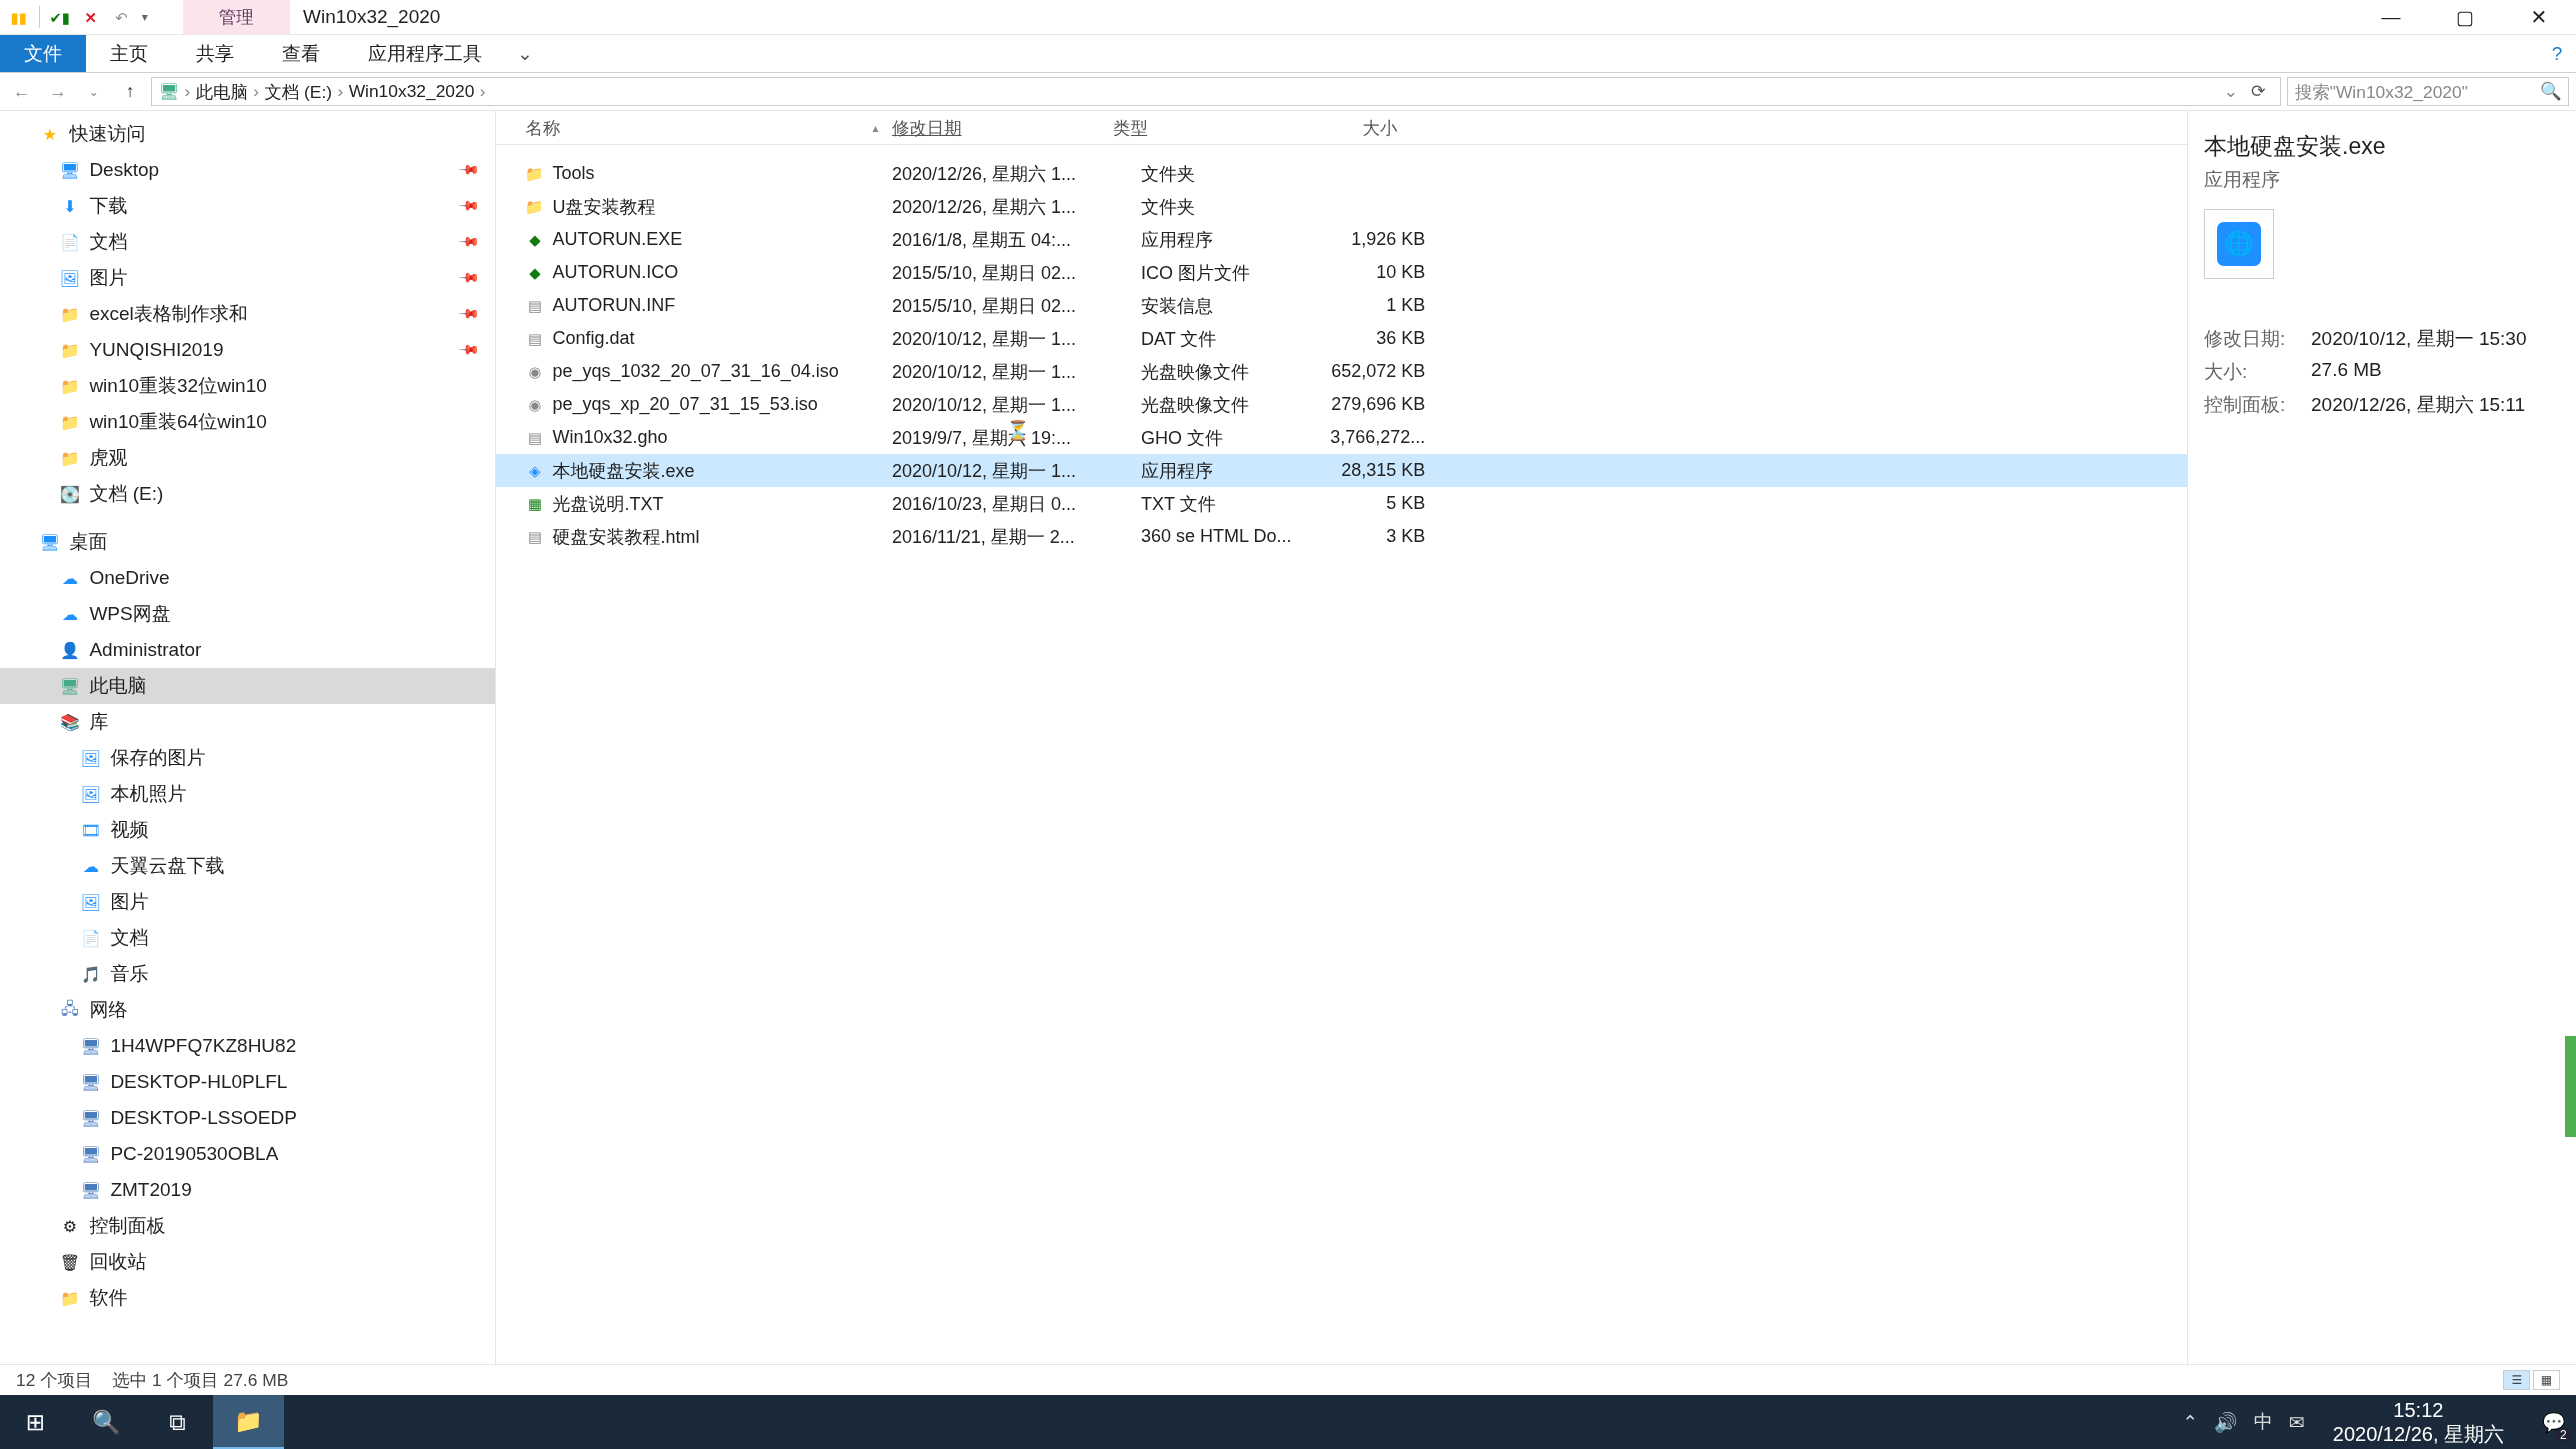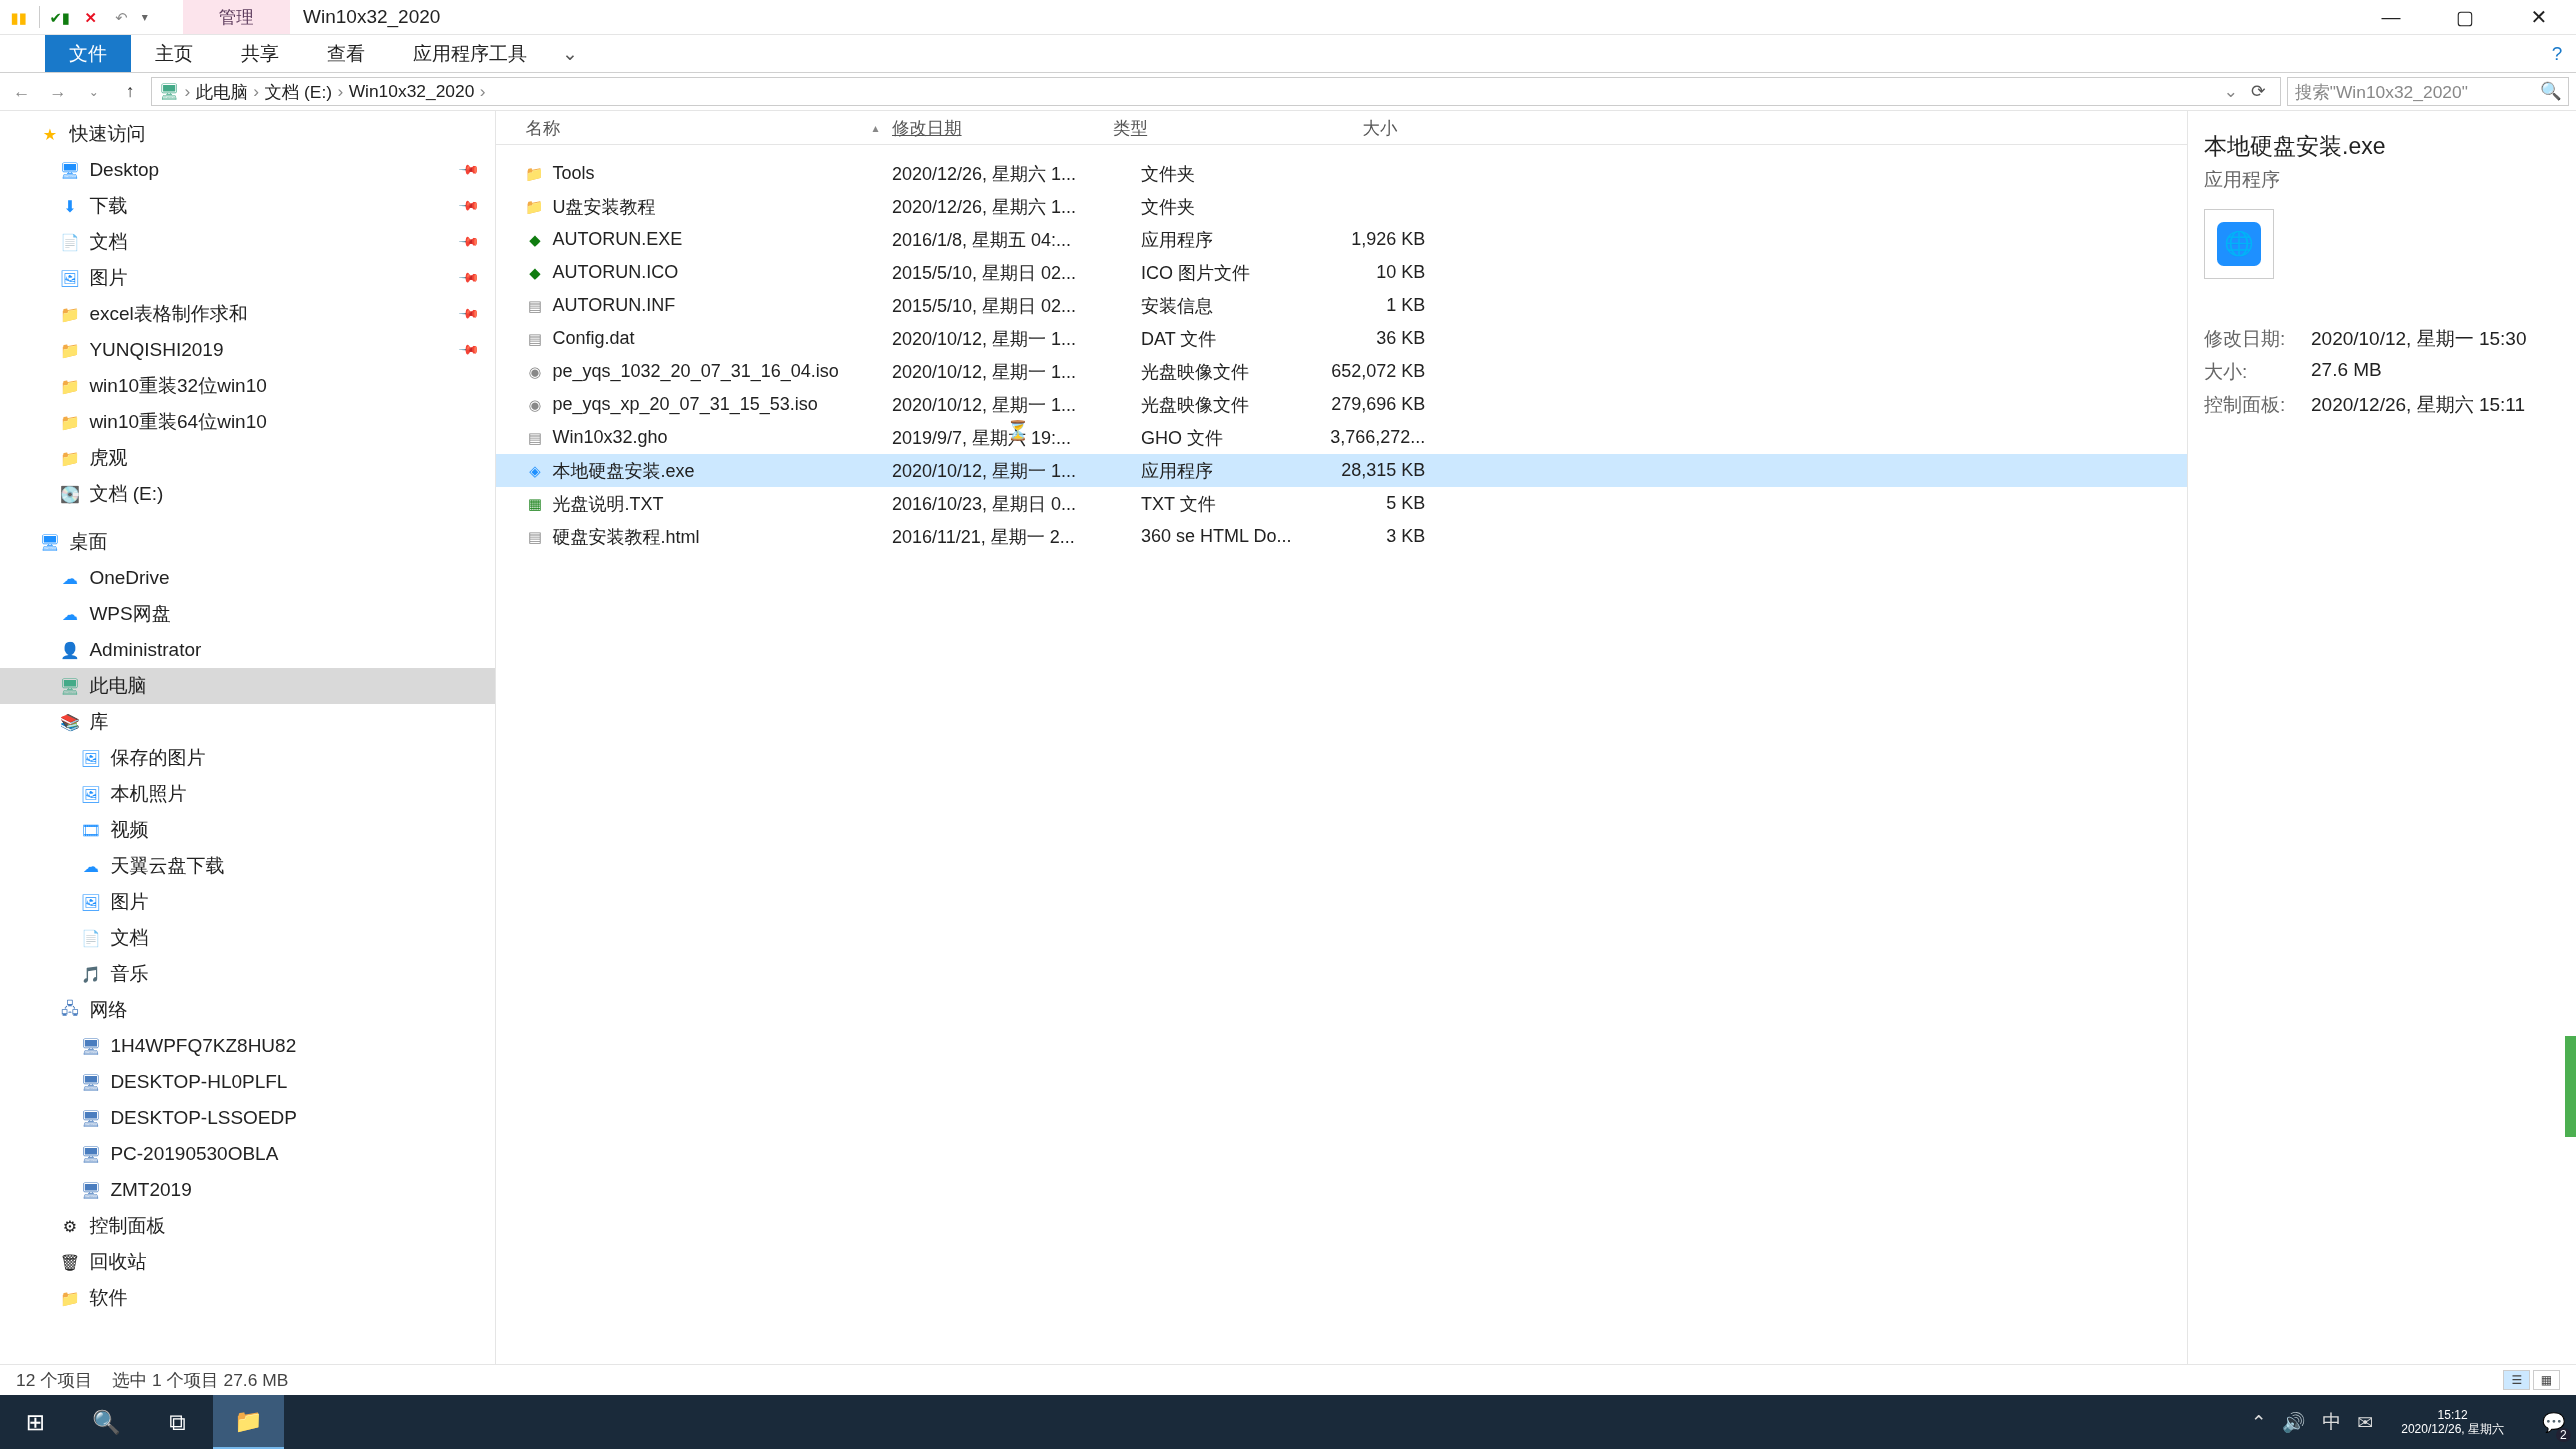--- a/index.html
+++ b/index.html
@@ -17,21 +17,21 @@
   .title-tabs { display: flex; align-items: stretch; margin-left: 27px; height: 100%; }
   .title-tab { width: 107px; display: flex; align-items: center; justify-content: center; font-size: 17.4px; }
   .title-tab.pink { background: #fce4ec; color: #5b3a5b; }
   .title-text { margin-left: 13.4px; font-size: 19px; color: #222; align-self: center; }
   .win-controls { margin-left: auto; display: flex; }
   .win-btn { width: 74px; height: 35px; display: flex; align-items: center; justify-content: center; font-size: 19px; color: #222; }
   .win-btn.close { font-size: 20px; }
   
   .ribbon { height: 38px; display: flex; align-items: stretch; border-bottom: 1.3px solid #d0d0d0; }
   .rib-tab { padding: 0 24px; display: flex; align-items: center; font-size: 19px; color: #222; }
-  .rib-tab.file { background: #1979ca; color: #fff; margin-left: 45px; }
+  .rib-tab.file { background: #1979ca; color: #fff; }
   .help-icon { margin-left: auto; width: 38px; display: flex; align-items: center; justify-content: center; color: #1979ca; font-size: 19px; }
   .rib-chev { width: 38px; display: flex; align-items: center; justify-content: center; color: #555; }
   
   .addressbar { height: 38px; display: flex; align-items: center; padding: 4px 6.7px; gap: 6.7px; border-bottom: 0.7px solid #e5e5e5; }
   .nav-arrow { width: 29.5px; height: 29.5px; display: flex; align-items: center; justify-content: center; color: #888; font-size: 17.4px; }
   .nav-arrow.up { color: #333; }
   .breadcrumb { flex: 1; height: 29.5px; border: 0.7px solid #ccc; display: flex; align-items: center; padding: 0 6.7px; font-size: 17.4px; color: #222; gap: 5.4px; }
   .bc-sep { color: #888; }
   .bc-refresh { width: 29.5px; color: #555; display: flex; align-items: center; justify-content: center; }
   .bc-drop { color: #888; }
@@ -83,21 +83,21 @@
   .status { height: 31px; border-top: 0.7px solid #e5e5e5; display: flex; align-items: center; padding: 0 16px; font-size: 17.4px; color: #444; gap: 20px; }
   .view-toggles { margin-left: auto; display: flex; gap: 2.7px; }
   .view-btn { width: 27px; height: 20px; border: 0.7px solid #ccc; display: flex; align-items: center; justify-content: center; font-size: 12px; }
   .view-btn.active { background: #cce8ff; }
   
   .taskbar { height: 54px; background: #1a2a3a; display: flex; align-items: center; color: #fff; }
   .task-btn { width: 71px; height: 54px; display: flex; align-items: center; justify-content: center; font-size: 23px; color: #fff; }
   .task-btn.active { background: #3a5a7a; border-bottom: 2.7px solid #76b9ed; }
   .task-tray { margin-left: auto; display: flex; align-items: center; gap: 16px; padding-right: 0; }
   .tray-ico { font-size: 19px; color: #ddd; }
-  .clock { text-align: center; font-size: 12px; line-height: 1.2; padding: 0 12px; }
+  .clock { text-align: center; font-size: 20px; line-height: 1.2; padding: 0 12px; }
   .notif { width: 44px; height: 54px; display: flex; align-items: center; justify-content: center; background: #1a2a3a; position: relative; }
   .notif-badge { position: absolute; bottom: 6.7px; right: 5.4px; background: #223; border-radius: 50%; font-size: 12px; padding: 0 4px; }
   .win-right-edge { position: fixed; right: 0; top: 1036px; width: 10.7px; height: 101px; background: #4caf50; }
   .bc-item { white-space: nowrap; }
 </style>
 </head>
 <body>
 
 <div class="window">
 

